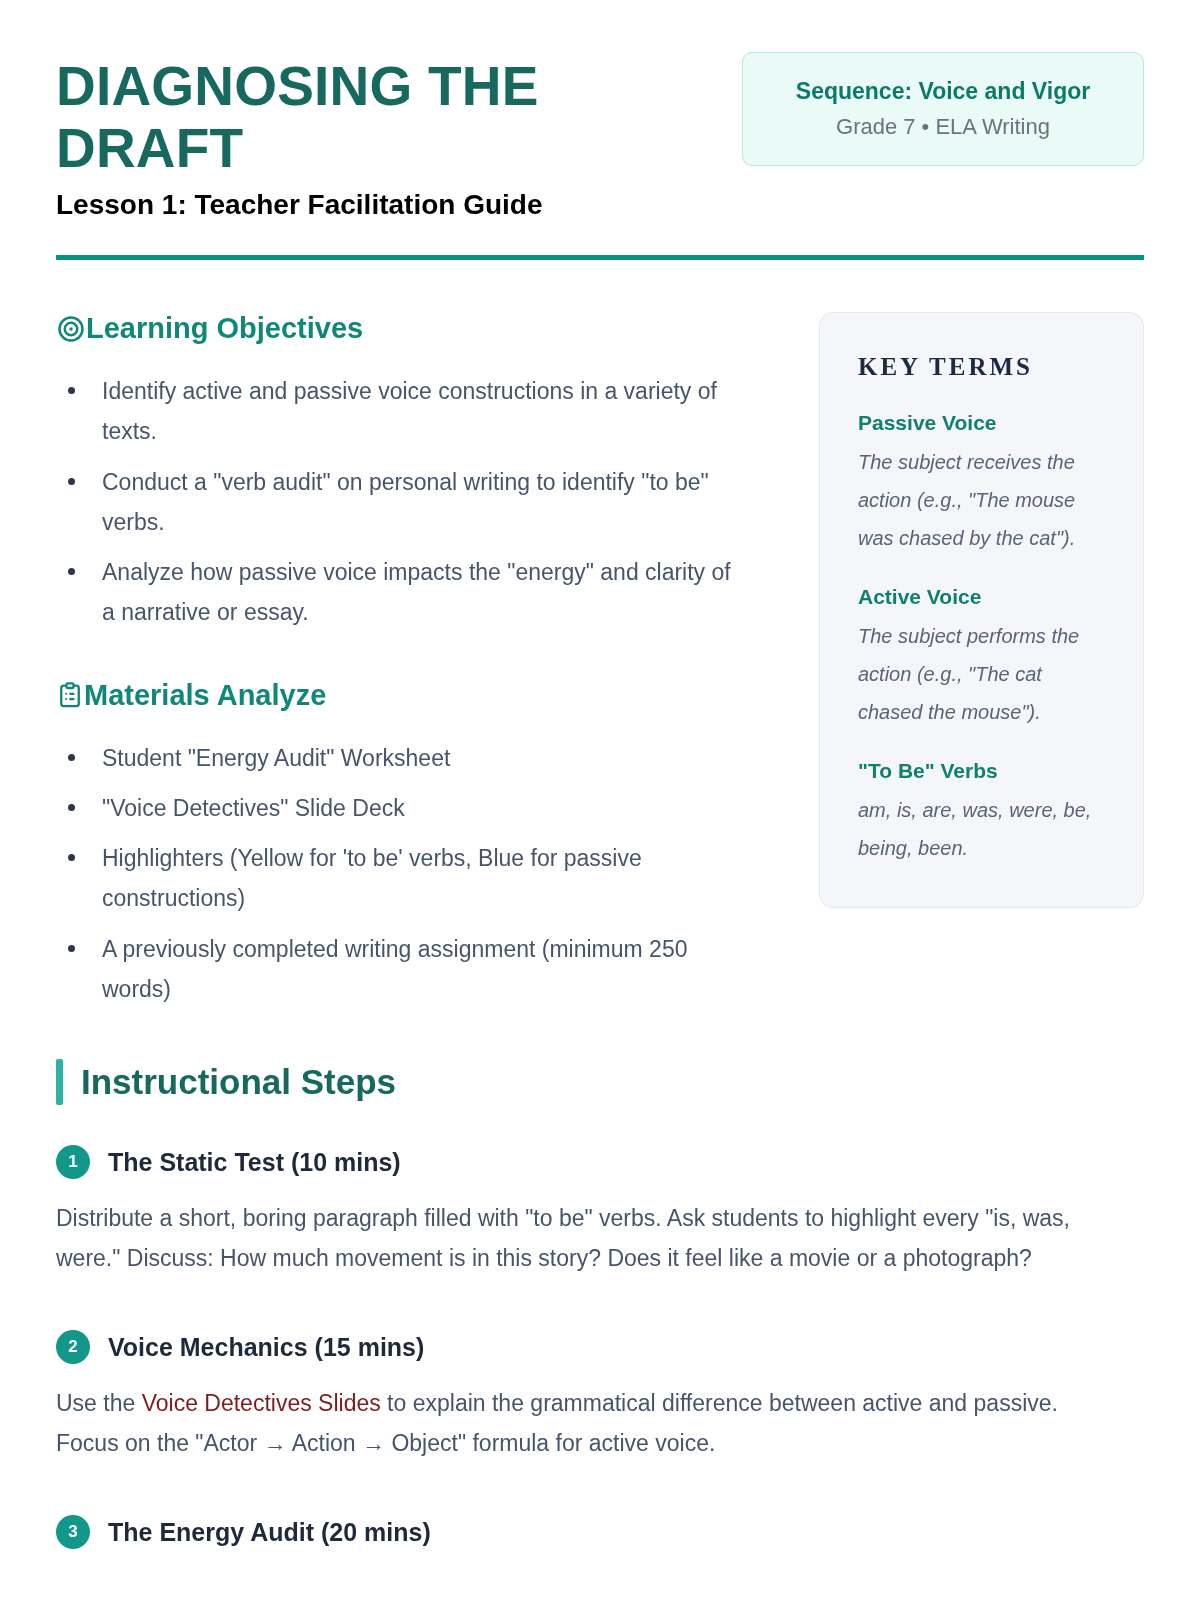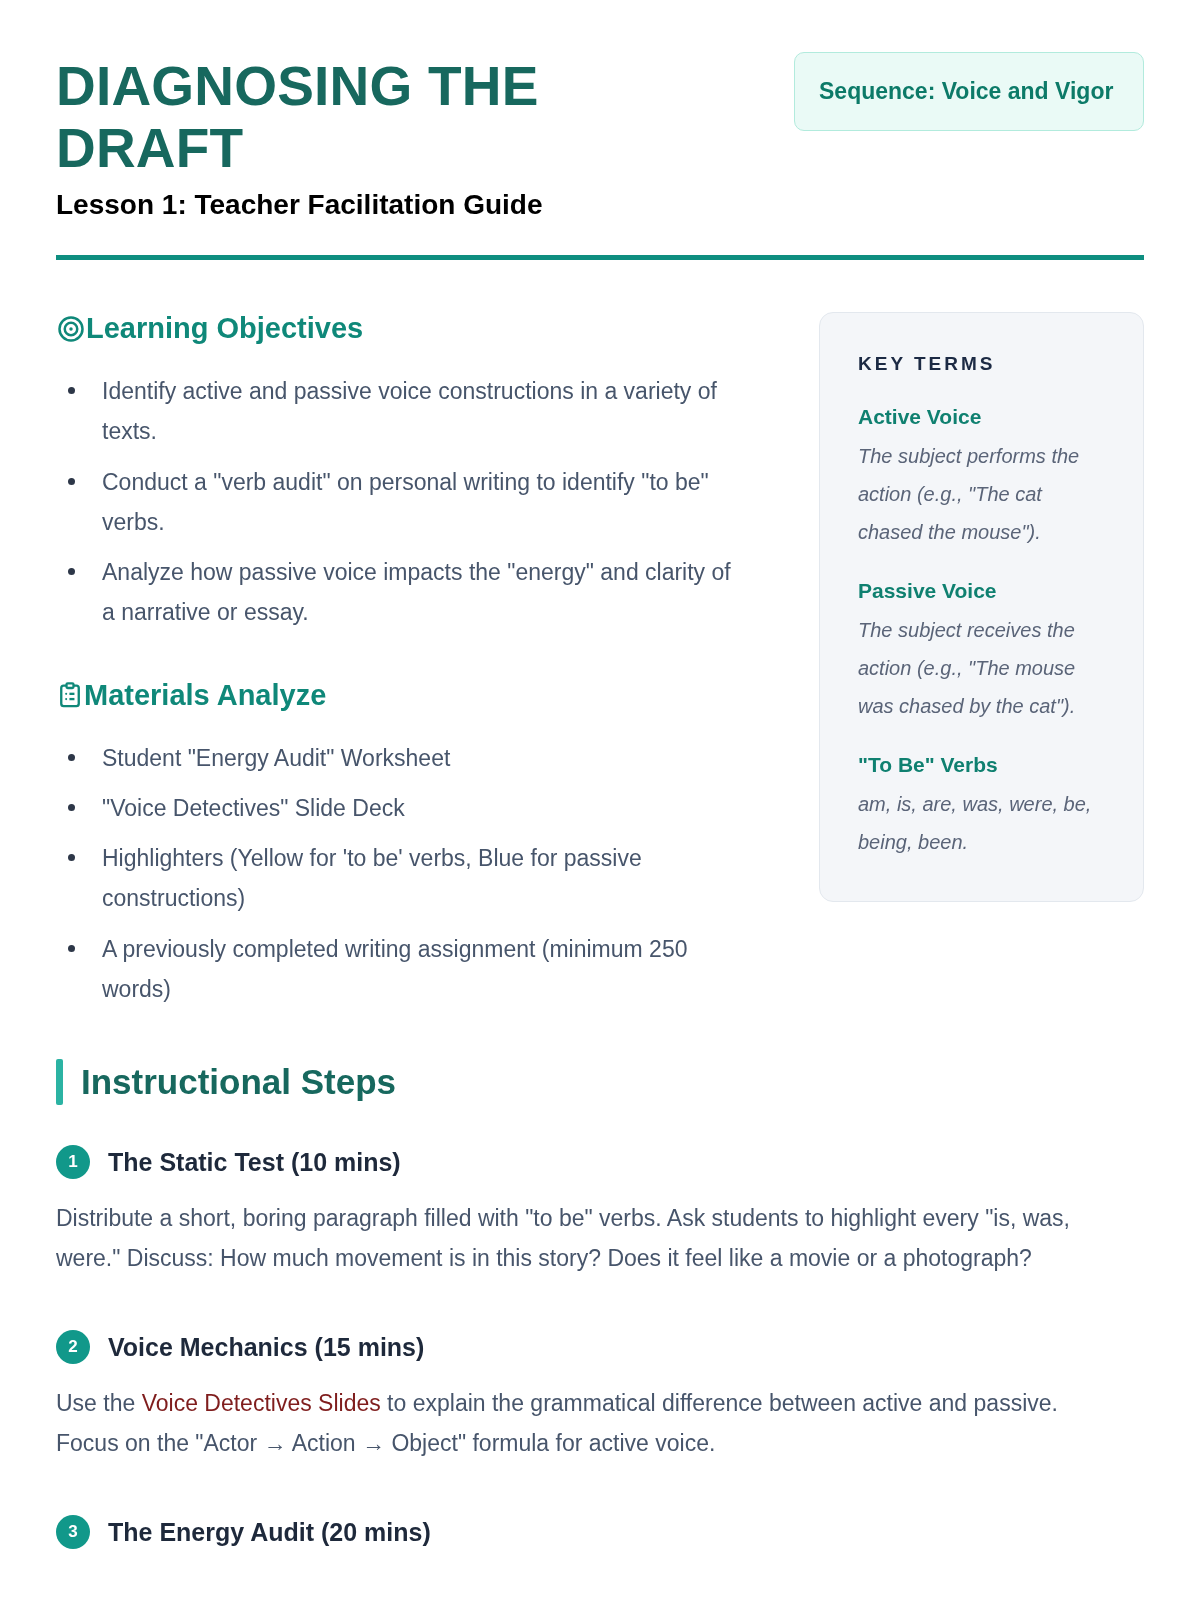--- a/index.html
+++ b/index.html
@@ -26,23 +26,23 @@
 
   
   .header{display:flex;justify-content:space-between;align-items:flex-start;gap:40px;}
   .title-block{flex:1;min-width:0;}
   .page-title{
     margin:0;font-size:55px;line-height:1.12;font-weight:700;
     color:var(--title);letter-spacing:0.2px;max-width:640px;
   }
   .page-subtitle{margin:10px 0 0;font-size:28px;font-weight:600;color:#000000;}
   .meta-card{
-    width:350px;flex-shrink:0;background:var(--meta-bg);
+    width:402px;flex-shrink:0;background:var(--meta-bg);
     border:1px solid var(--meta-border);border-radius:10px;
-    padding:22px 24px;text-align:left;margin-top:-4px;
+    padding:22px 24px;text-align:center;margin-top:-4px;
   }
   .meta-seq{font-size:23px;font-weight:700;color:#0C7A68;line-height:1.45;}
   .meta-grade{font-size:22px;color:#6B7280;margin-top:3px;line-height:1.45;}
 
   
   .rule{border:none;height:5px;background:var(--rule);margin:34px 0 0 0;}
 
   
   .content-row{display:flex;gap:50px;margin-top:52px;align-items:flex-start;}
   .main-col{flex:1;min-width:0;}
@@ -56,21 +56,21 @@
   .bullet-item{display:flex;gap:27px;margin-bottom:10px;}
   .dot{width:7px;height:7px;border-radius:50%;background:#2D3748;flex-shrink:0;margin-top:16px;}
   .bullet-text{font-size:23px;line-height:1.75;color:var(--body-text);max-width:640px;}
 
   
   .sidebar{
     width:325px;flex-shrink:0;background:var(--sidebar-bg);
     border:1px solid var(--sidebar-border);border-radius:14px;
     padding:40px 38px;align-self:flex-start;
   }
-  .kt-heading{margin:0 0 30px 0;font-size:19px;font-weight:700;letter-spacing:3px;color:#1C2A44;}
+  .kt-heading{margin:0 0 30px 0;font-size:25px;font-weight:700;letter-spacing:3px;color:#1C2A44;font-family:Liberation Serif, serif;}
   .term{margin-bottom:28px;}
   .term:last-child{margin-bottom:0;}
   .term-name{font-size:21px;font-weight:700;color:var(--term-name);margin-bottom:8px;}
   .term-def{font-size:20px;font-style:italic;color:#5A6478;line-height:1.9;}
 
   
   .steps-section{margin-top:40px;}
   .steps-head-row{display:flex;align-items:center;gap:18px;}
   .accent-bar{width:7px;height:46px;background:var(--accent-bar);border-radius:2px;flex-shrink:0;}
   .steps-heading{margin:0;font-size:35px;font-weight:700;color:var(--title);line-height:1.2;}
@@ -91,20 +91,21 @@
 
 <div class="page">
 
   <div class="header">
     <div class="title-block">
       <h1 class="page-title">DIAGNOSING THE DRAFT</h1>
       <div class="page-subtitle">Lesson 1: Teacher Facilitation Guide</div>
     </div>
     <div class="meta-card">
       <div class="meta-seq">Sequence: Voice and Vigor</div>
+      <div class="meta-grade">Grade 7 • ELA Writing</div>
     </div>
   </div>
 
   <hr class="rule">
 
   <div class="content-row">
     <div class="main-col">
 
       <h2 class="sec-head">
         <span class="sec-icon">
@@ -162,26 +163,26 @@
             <span class="bullet-text">A previously completed writing assignment (minimum 250 words)</span>
           </li>
         </ul>
 
     </div>
 
     <aside class="sidebar">
       <h3 class="kt-heading">KEY TERMS</h3>
       <div id="terms-list">
           <div class="term">
+            <div class="term-name">Passive Voice</div>
+            <div class="term-def">The subject receives the action (e.g., "The mouse was chased by the cat").</div>
+          </div>
+          <div class="term">
             <div class="term-name">Active Voice</div>
             <div class="term-def">The subject performs the action (e.g., "The cat chased the mouse").</div>
-          </div>
-          <div class="term">
-            <div class="term-name">Passive Voice</div>
-            <div class="term-def">The subject receives the action (e.g., "The mouse was chased by the cat").</div>
           </div>
           <div class="term">
             <div class="term-name">"To Be" Verbs</div>
             <div class="term-def">am, is, are, was, were, be, being, been.</div>
           </div>
         </div>
     </aside>
   </div>
 
   <div class="steps-section">

